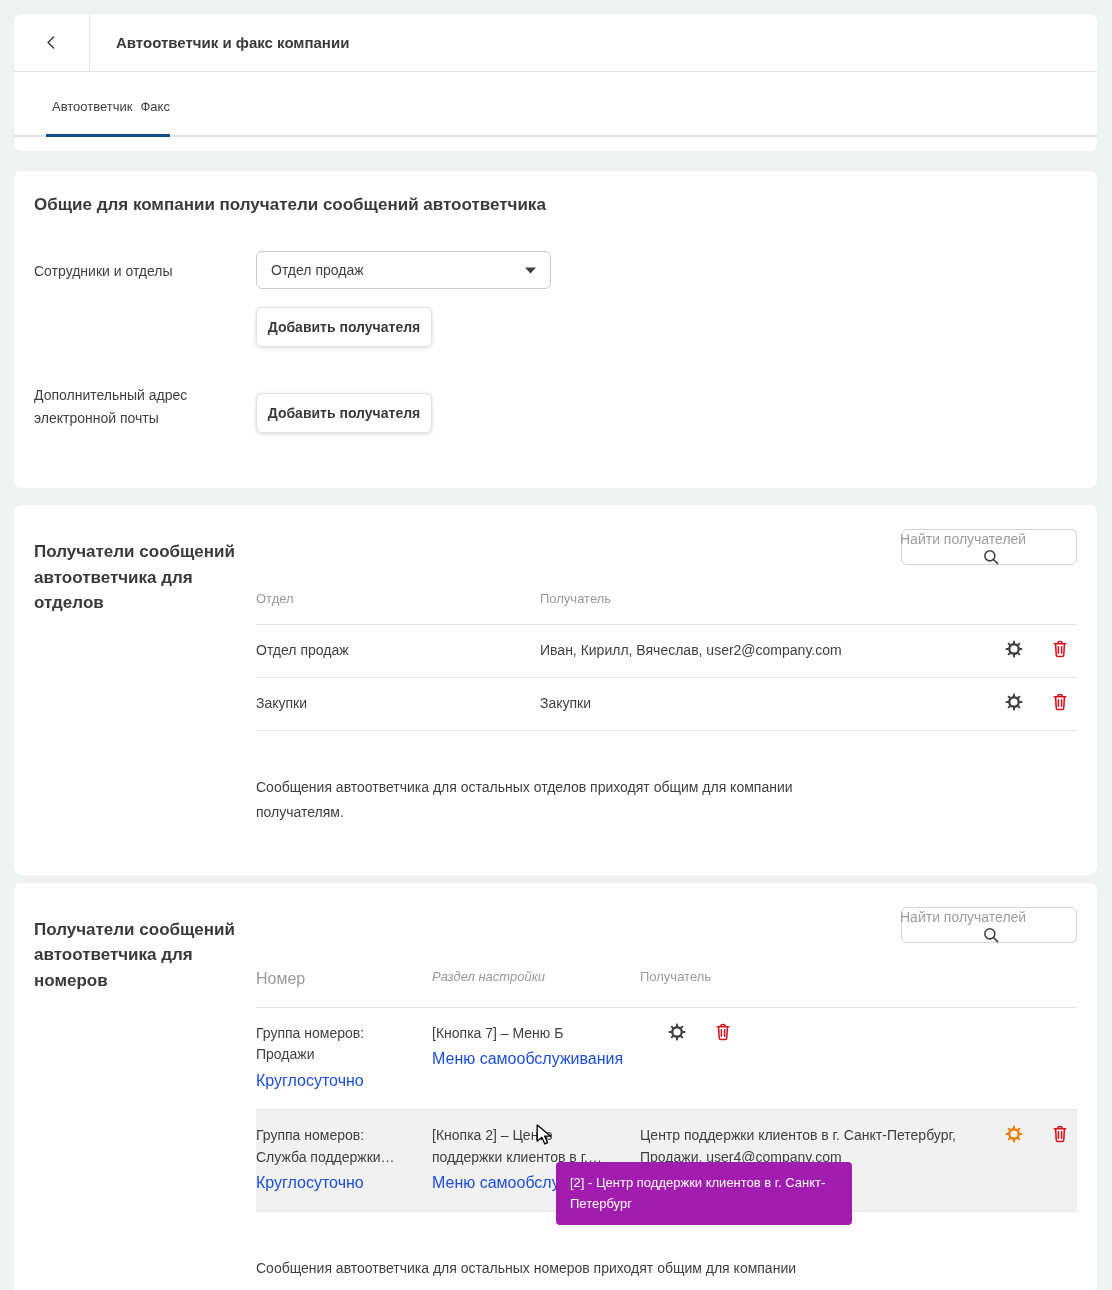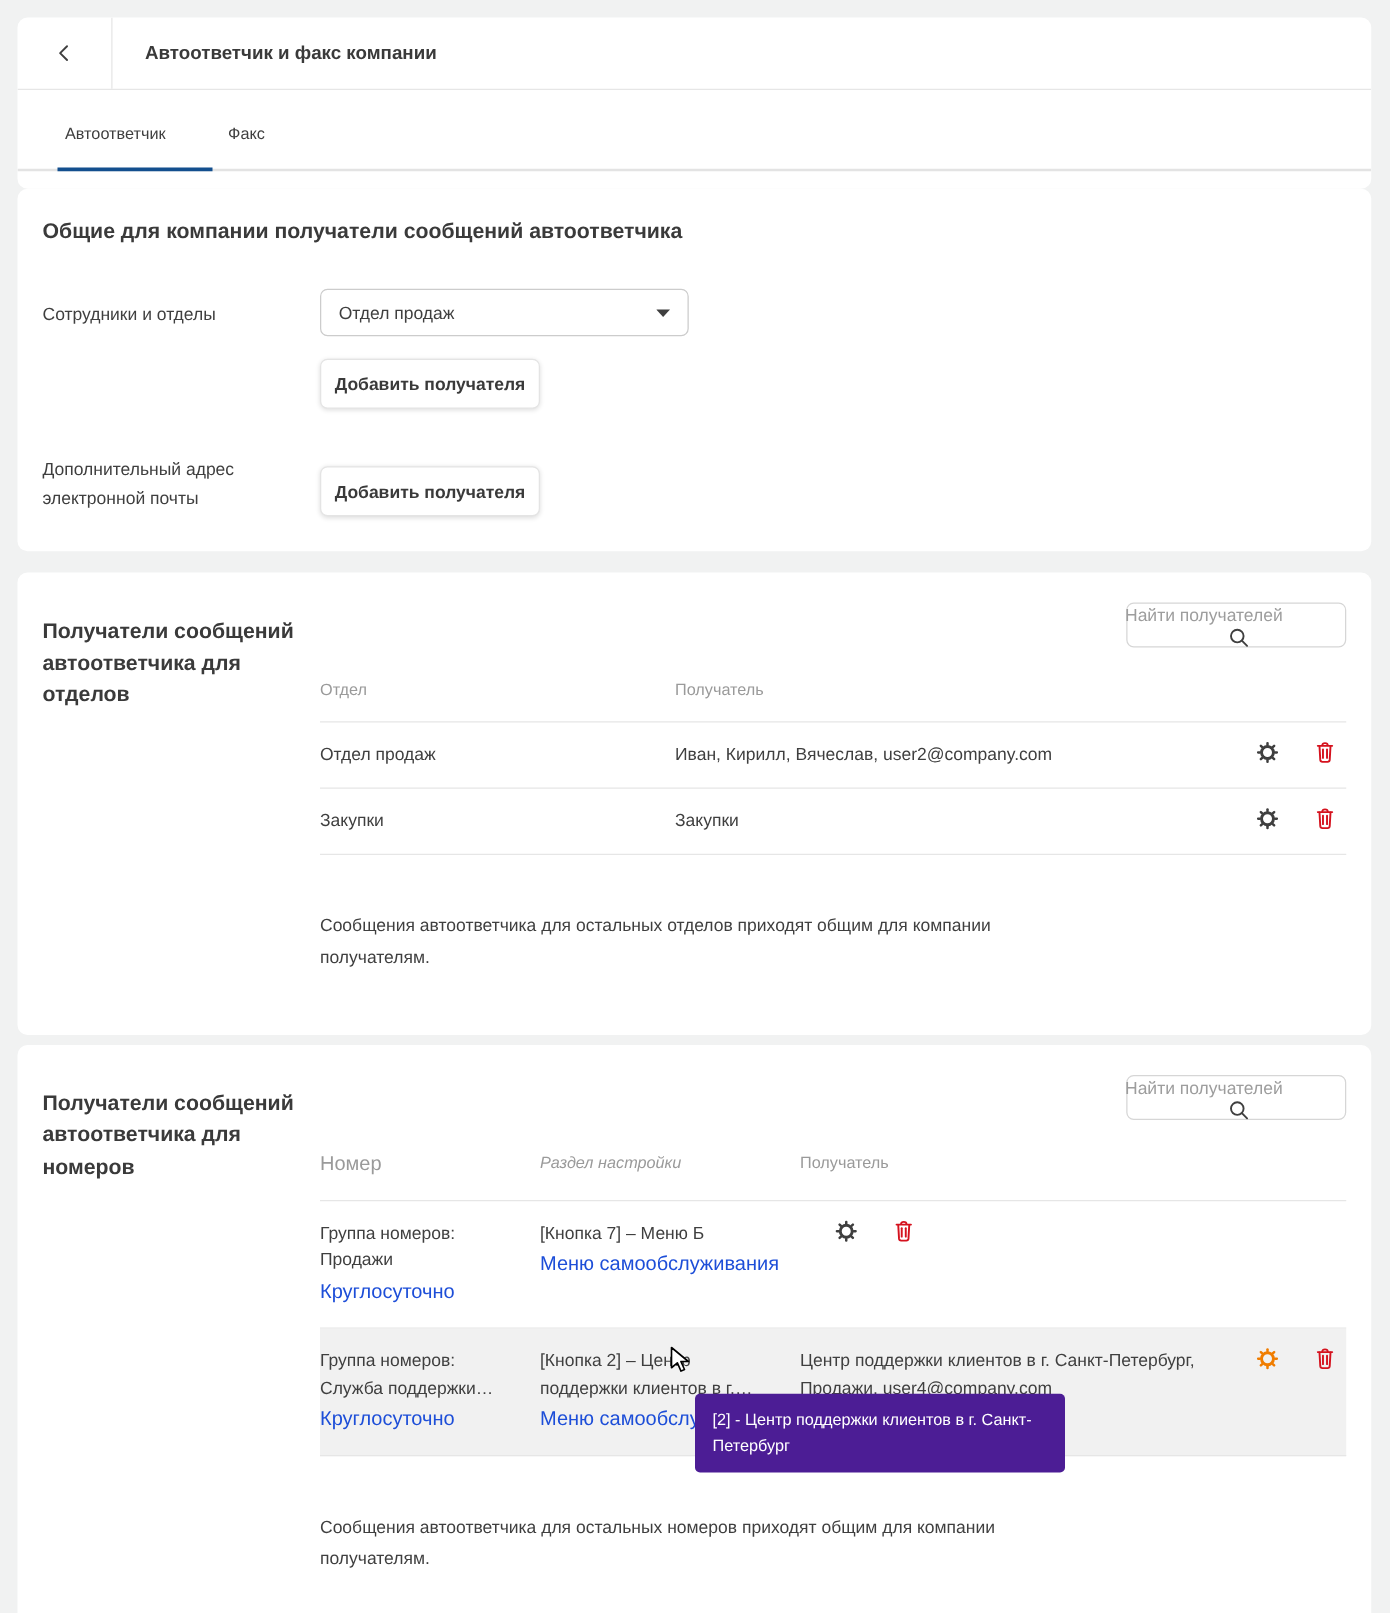--- a/index.html
+++ b/index.html
@@ -7,31 +7,31 @@
   body {
     width:1112px; min-height:1290px;
     background:#f1f2f2;
     font-family:"Liberation Sans","DejaVu Sans",sans-serif;
     color:#3f3f3f;
   }
   .page { padding:14px 15px 18px 14px; }
   .card { background:#ffffff; border-radius:8px; }
 
   
-  .header-card { overflow:hidden; }
+  .header-card { margin-bottom:20px; overflow:hidden; }
   .header-top { display:flex; align-items:stretch; height:58px; border-bottom:1px solid #e6e6e6; }
   .back-btn { width:76px; display:flex; align-items:center; justify-content:center; border-right:1px solid #e6e6e6; cursor:pointer; background:none; border-top:none; border-bottom:none; border-left:none; }
   .header-title { display:flex; align-items:center; padding-left:26px; font-size:15px; font-weight:bold; color:#3a3a3a; }
-  .tabs-row { display:flex; gap:42px; padding:27px 0 21px 34px; }
+  .tabs-row { display:flex; padding:27px 0 21px 34px; }
   .tab { font-size:13px; color:#3f3f3f; cursor:pointer; padding:0 4px; background:none; border:none; font-family:inherit; }
   .tab-track { position:relative; height:2px; background:#e3e3e3; margin-bottom:14px; }
   .tab-indicator { position:absolute; left:32px; top:-1px; width:124px; height:3px; background:#134f8e; }
 
   
-  .general-card { padding:24px 20px 28px 20px; margin-bottom:17px; }
+  .general-card { padding:24px 20px 55px 20px; margin-bottom:17px; }
   .section-title { font-size:17px; font-weight:bold; margin:0 0 36px 0; color:#3a3a3a; }
   .form-row { display:flex; margin-bottom:28px; }
   .form-row:last-child { margin-bottom:0; }
   .form-label { width:222px; font-size:14px; line-height:1.65; padding-top:9px; color:#3f3f3f; }
   .control-col { display:flex; flex-direction:column; }
   .select-box { width:295px; height:38px; border:1px solid #cccccc; border-radius:6px; display:flex; align-items:center; justify-content:space-between; padding:0 14px; font-size:14px; cursor:pointer; background:#fff; }
   .text-input { width:295px; height:38px; border:1px solid #cccccc; border-radius:6px; padding:0 13px; font-size:14px; color:#3f3f3f; font-family:inherit; outline:none; }
   .btn { margin-top:18px; width:176px; height:40px; background:#fff; border:1px solid #e4e4e4; border-radius:6px; box-shadow:0 1px 4px rgba(0,0,0,0.14); font-size:14px; font-weight:bold; color:#3a3a3a; cursor:pointer; font-family:inherit; }
 
   
@@ -56,21 +56,21 @@
   .c-actions { width:100px; flex:0 0 100px; display:flex; justify-content:flex-end; align-items:flex-start; gap:28px; padding:15px 8px 15px 0; }
   .sub { color:#1d4ed8; font-size:16px; margin-top:3px; }
   .icon-btn { background:none; border:none; padding:0; cursor:pointer; display:flex; }
   .note { margin-top:44px; font-size:14px; line-height:1.8; max-width:568px; color:#3f3f3f; }
 
   
   .gear-dark .gear-fill { fill:#3f3f3f; } .gear-dark .gear-stroke { stroke:#3f3f3f; }
   .gear-orange .gear-fill { fill:#f07d00; } .gear-orange .gear-stroke { stroke:#f07d00; }
 
   
-  .tooltip { position:absolute; left:300px; top:52px; width:296px; background:#4c1d95; color:#ffffff; font-size:13px; line-height:1.6; padding:11px 14px; border-radius:4px; z-index:5; }
+  .tooltip { position:absolute; left:300px; top:52px; width:296px; background:#a21caf; color:#ffffff; font-size:13px; line-height:1.6; padding:11px 14px; border-radius:4px; z-index:5; }
   .cursor { position:absolute; left:280px; top:14px; z-index:6; pointer-events:none; }
 </style>
 </head>
 <body>
 
 <div class="page">
 
   <div class="card header-card">
     <div class="header-top">
       <button class="back-btn">

